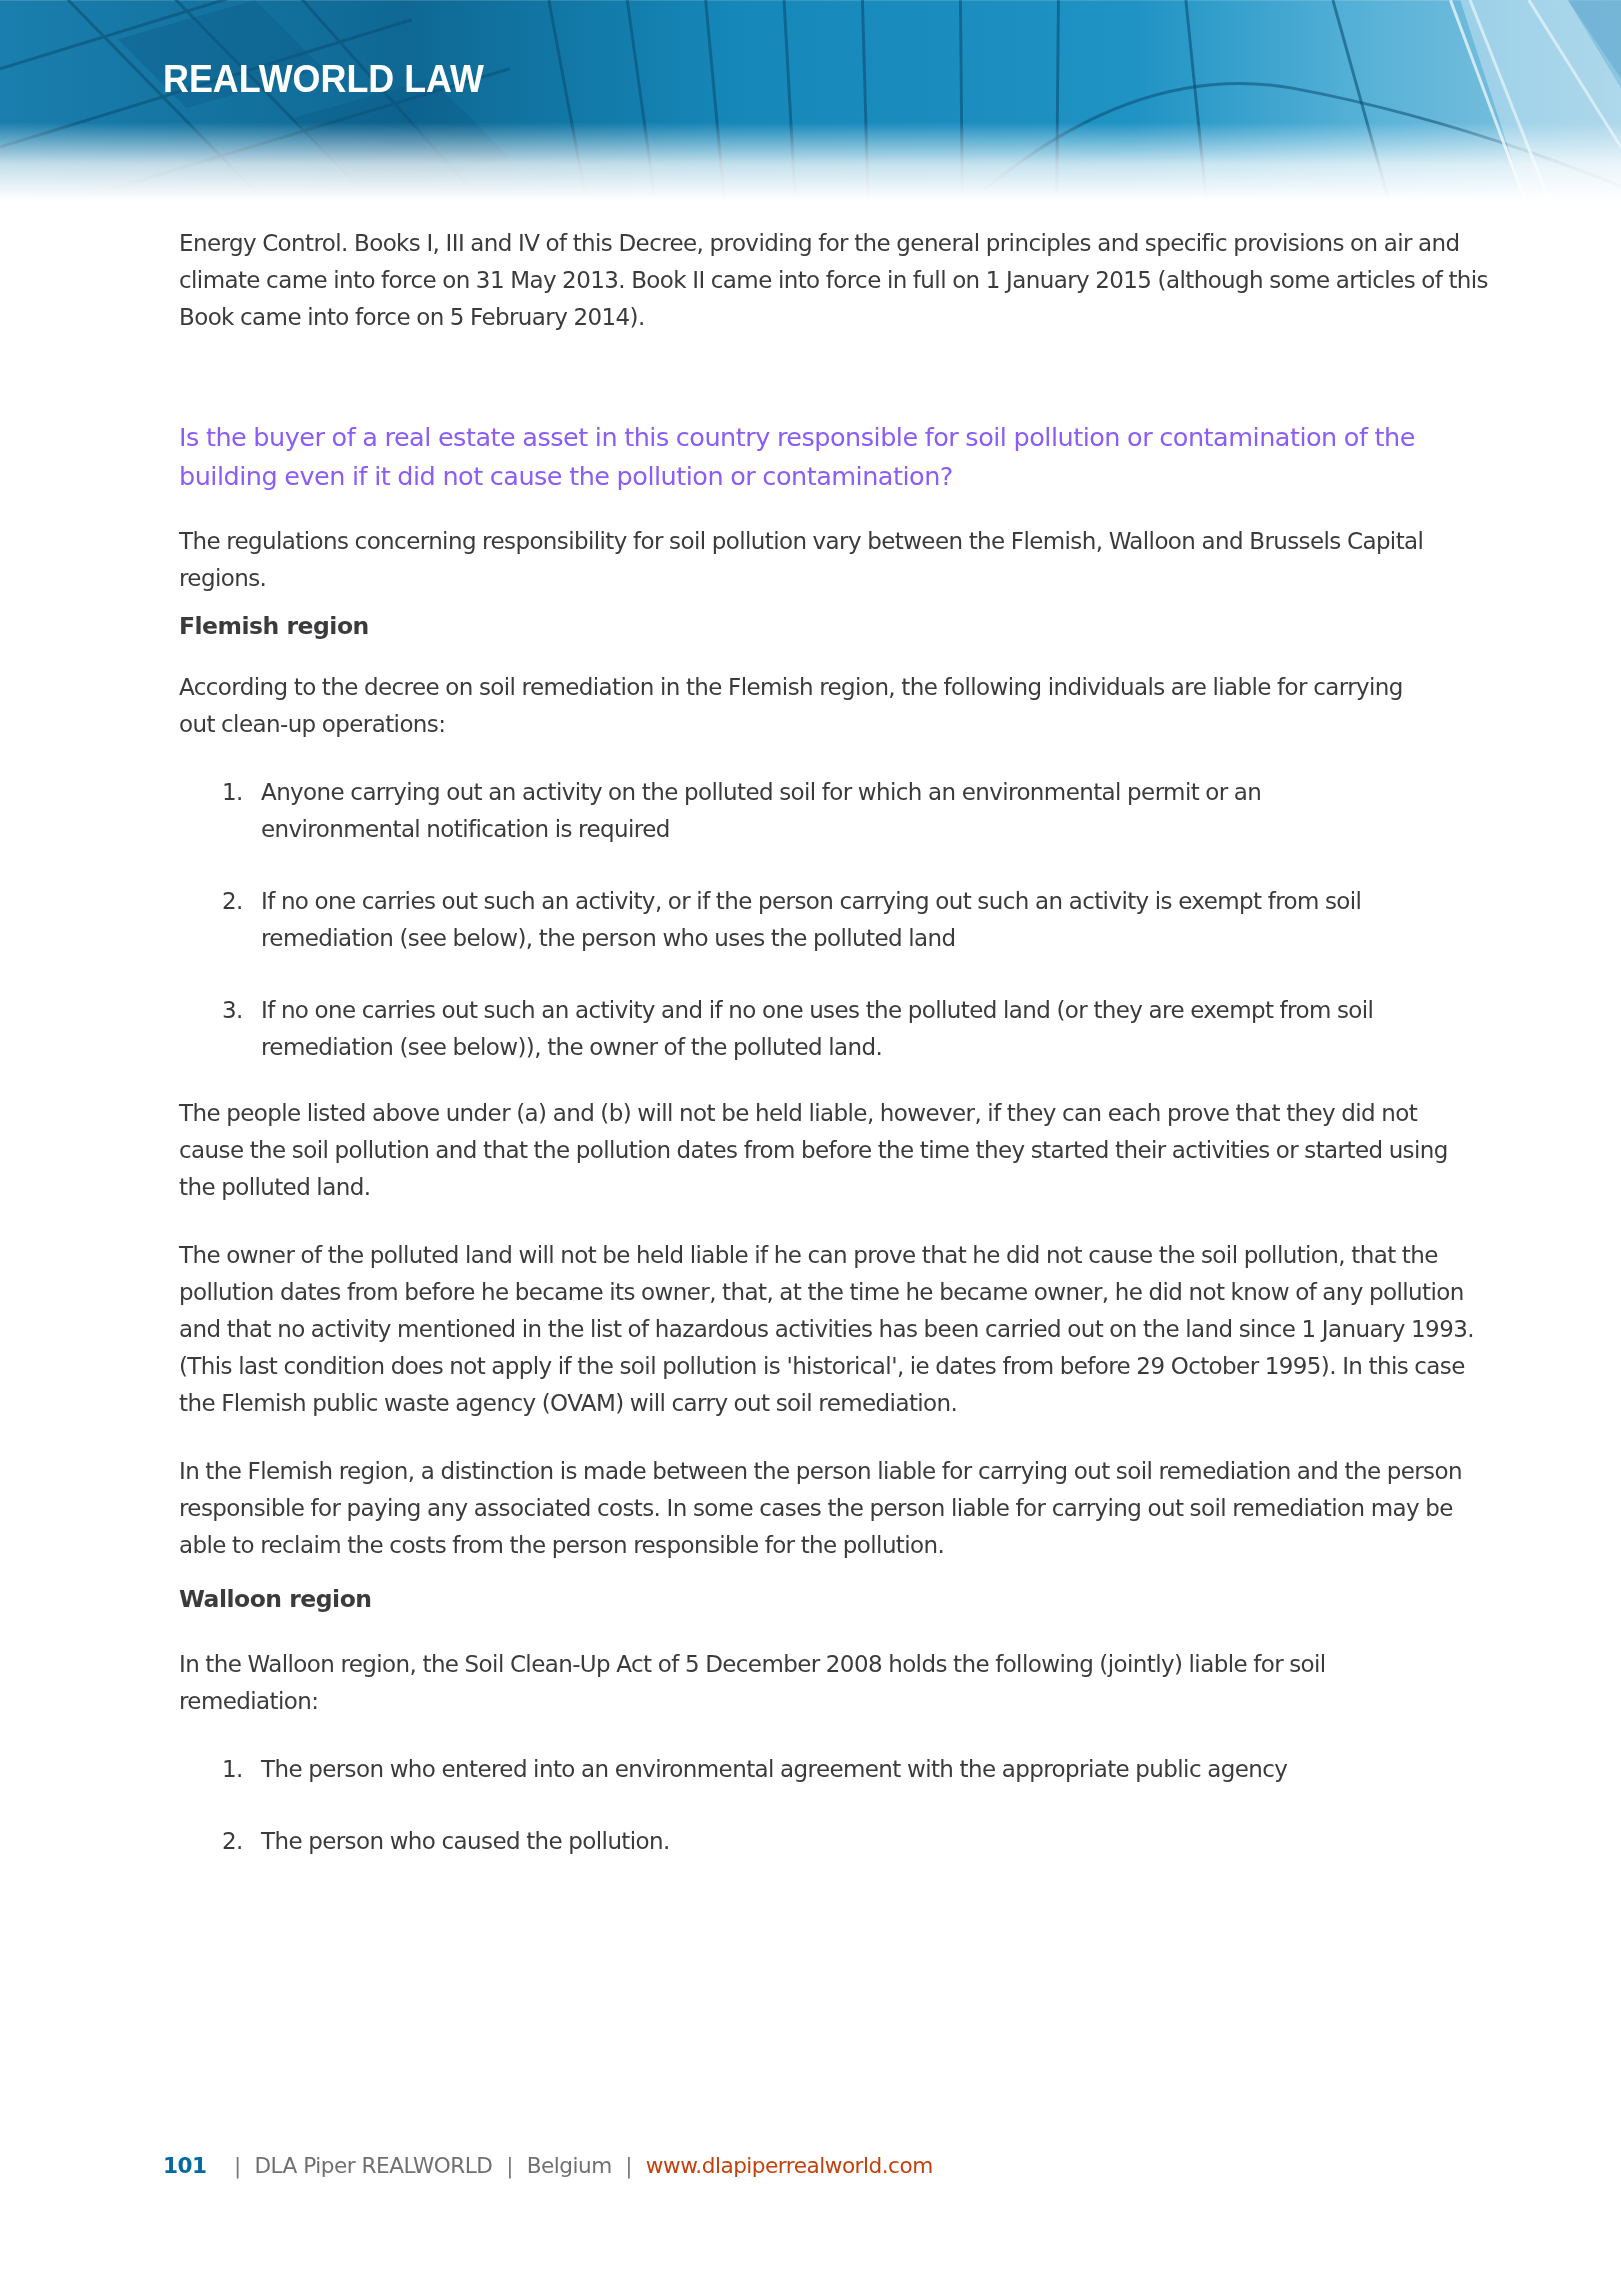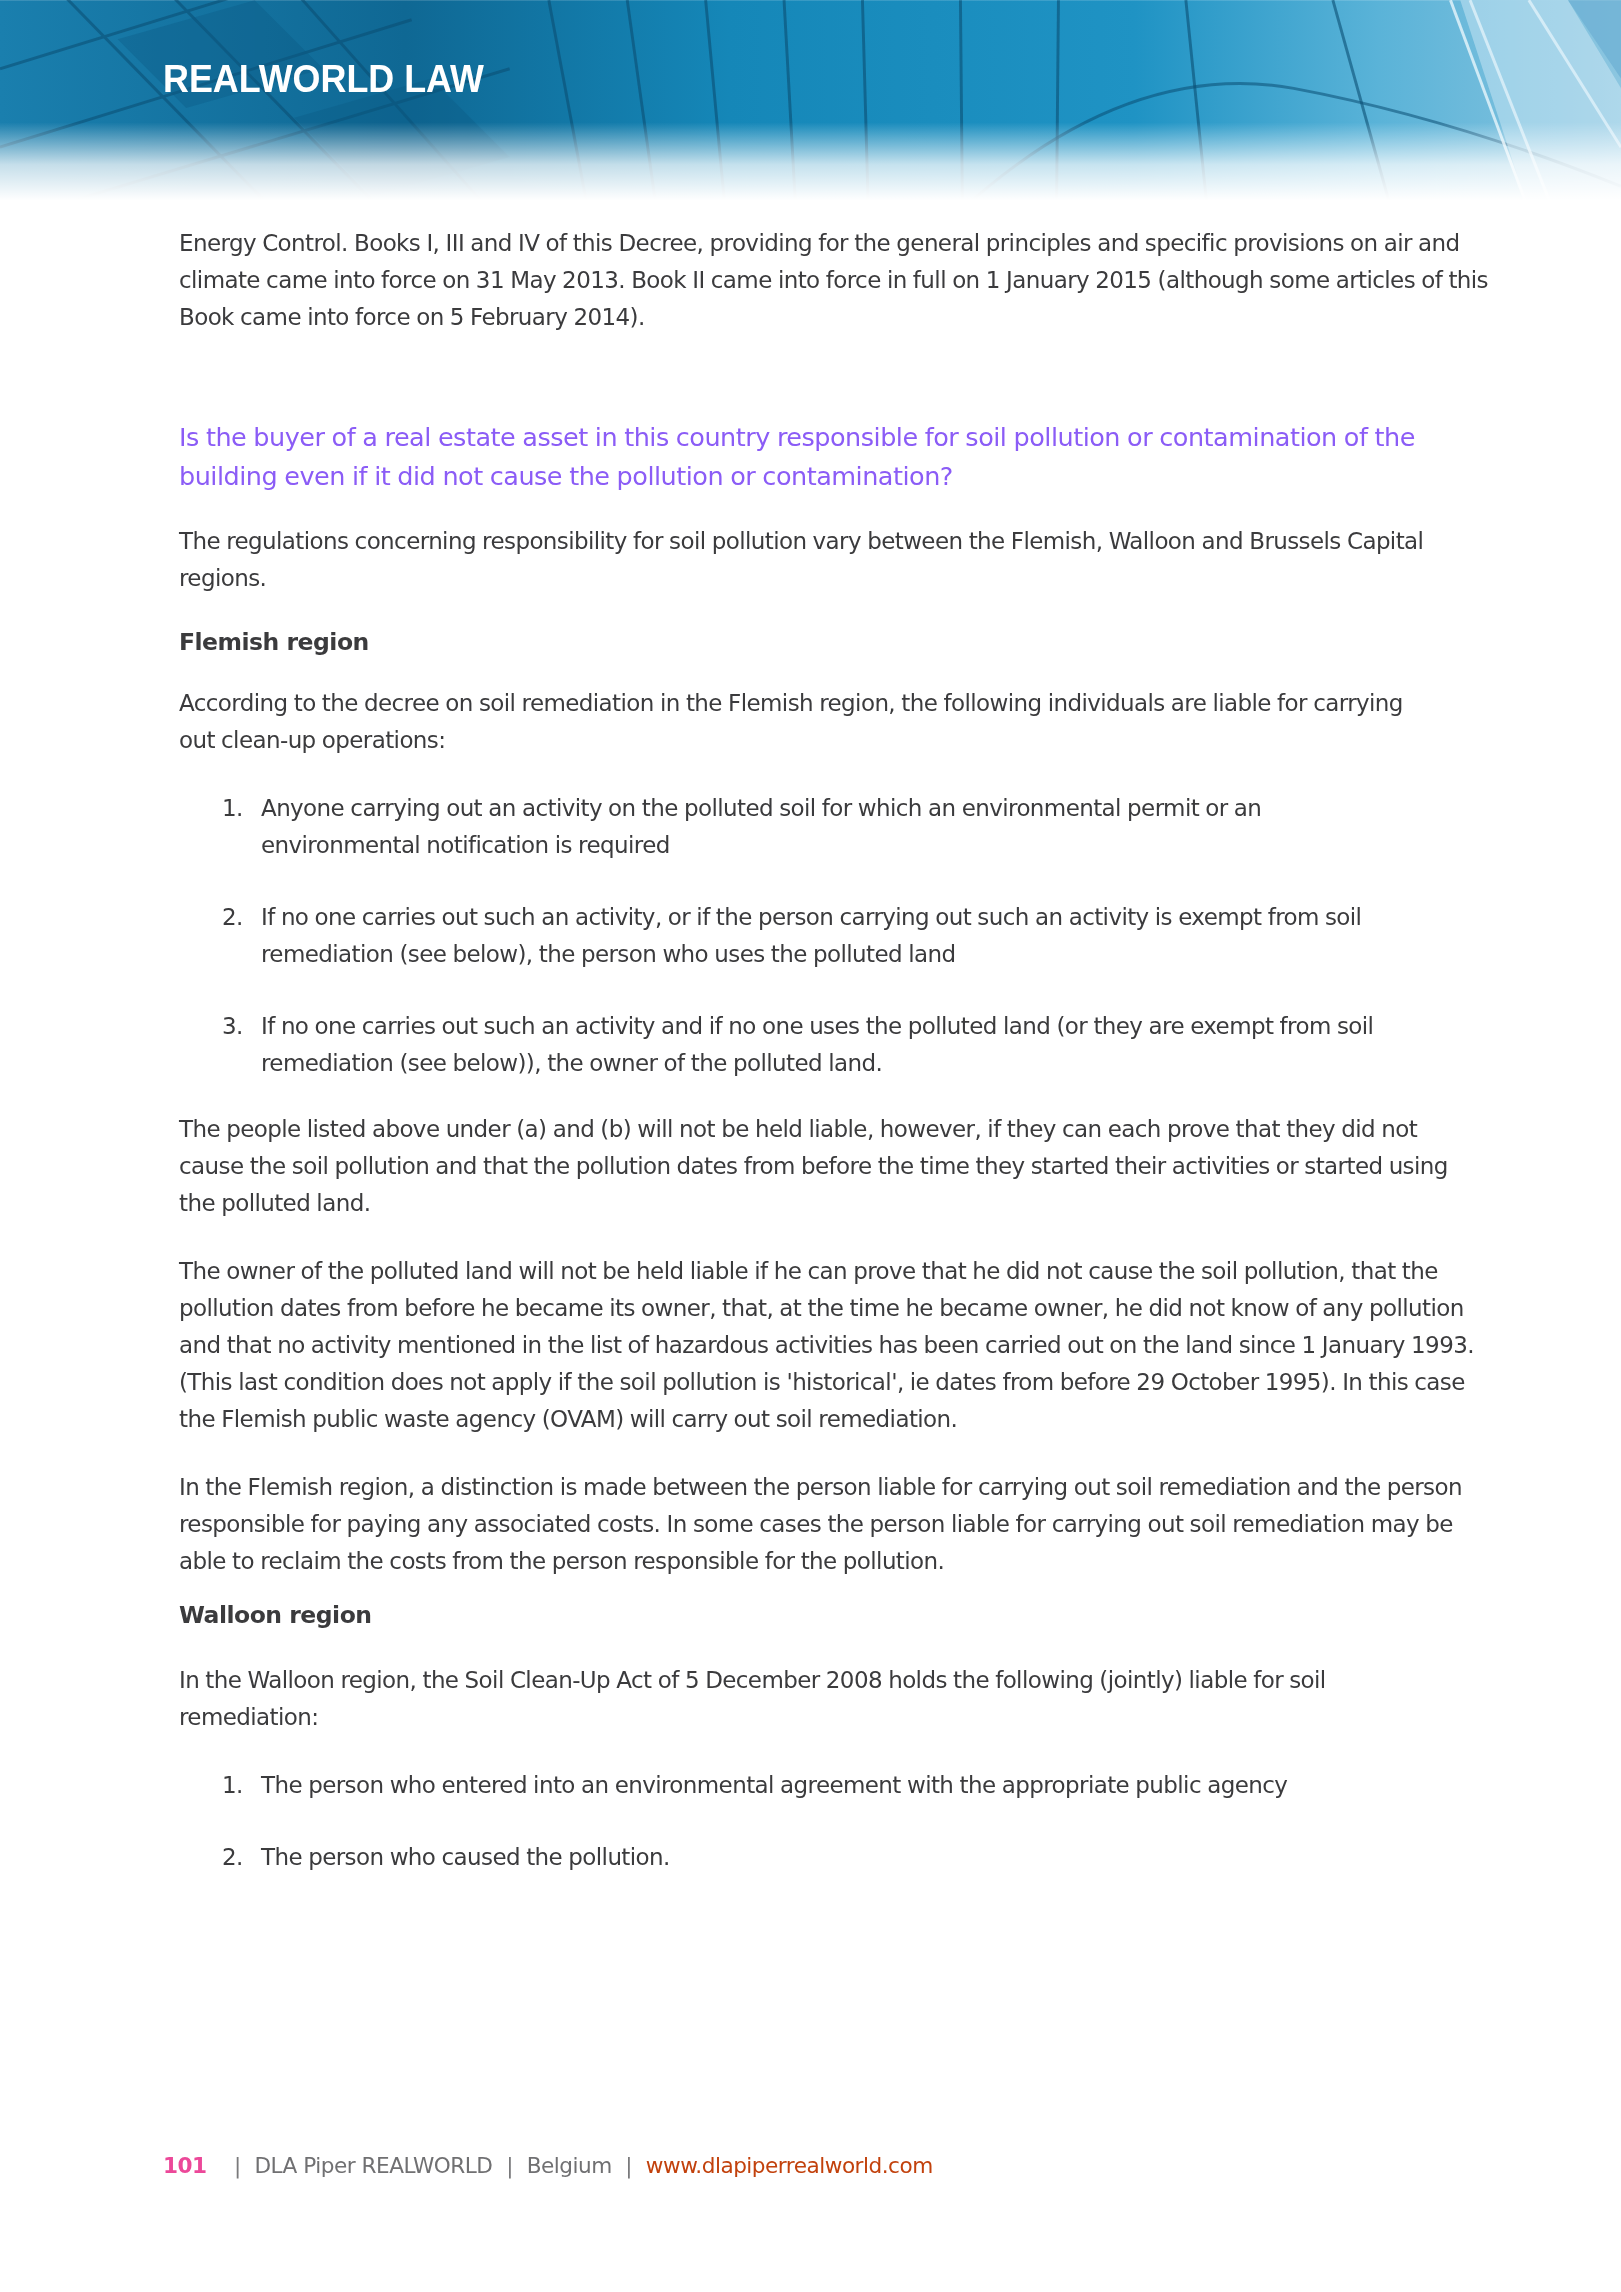--- a/index.html
+++ b/index.html
@@ -39,21 +39,21 @@
     .list { list-style: none; }
     .list li { position: relative; padding-left: 82px; }
     .list li .num { position: absolute; left: 43px; top: 0; }
 
     
     .footer {
       position: absolute; left: 163px; top: 2153px;
       font-size: 21.6px; color: #707072; letter-spacing: -0.5px; white-space: nowrap;
       display: flex; align-items: baseline;
     }
-    .footer .pagenum { color: #ec4899; font-weight: 700; margin-right: 13.7px; }
+    .footer .pagenum { color: #0369a1; font-weight: 700; margin-right: 13.7px; }
     .footer .sep { color: #7a7a7c; margin: 0 13.7px; }
     .footer a { color: #c2410c; text-decoration: none; }
   </style>
 </head>
 <body>
 
 <div class="banner">
   <svg width="1621" height="211" viewBox="0 0 1654 215">
     <defs>
       <linearGradient id="sky" x1="0" y1="0" x2="1" y2="0">
@@ -107,21 +107,21 @@
 </div>
 
 <div class="content">
 
   <p class="narrow" style="width:1313px">Energy Control. Books I, III and IV of this Decree, providing for the general principles and specific provisions on air and climate came into force on 31 May 2013. Book II came into force in full on 1 January 2015 (although some articles of this Book came into force on 5 February 2014).</p>
 
   <p class="question" style="margin-top:82px; width:1294px">Is the buyer of a real estate asset in this country responsible for soil pollution or contamination of the building even if it did not cause the pollution or contamination?</p>
 
   <p class="narrow" style="margin-top:27.4px; width:1274px">The regulations concerning responsibility for soil pollution vary between the Flemish, Walloon and Brussels Capital regions.</p>
 
-  <p class="subhead" style="margin-top:27px">Flemish region</p>
+  <p class="subhead" style="margin-top:11px">Flemish region</p>
 
   <p class="narrow" style="margin-top:23.5px; width:1264px">According to the decree on soil remediation in the Flemish region, the following individuals are liable for carrying out clean-up operations:</p>
 
   <ol class="list narrow" style="margin-top:31px">
     <li style="width:1235px">
       <span class="num">1.</span>
       <span>Anyone carrying out an activity on the polluted soil for which an environmental permit or an environmental notification is required</span>
     </li>
     <li style="margin-top:35px; width:1294px">
       <span class="num">2.</span>

